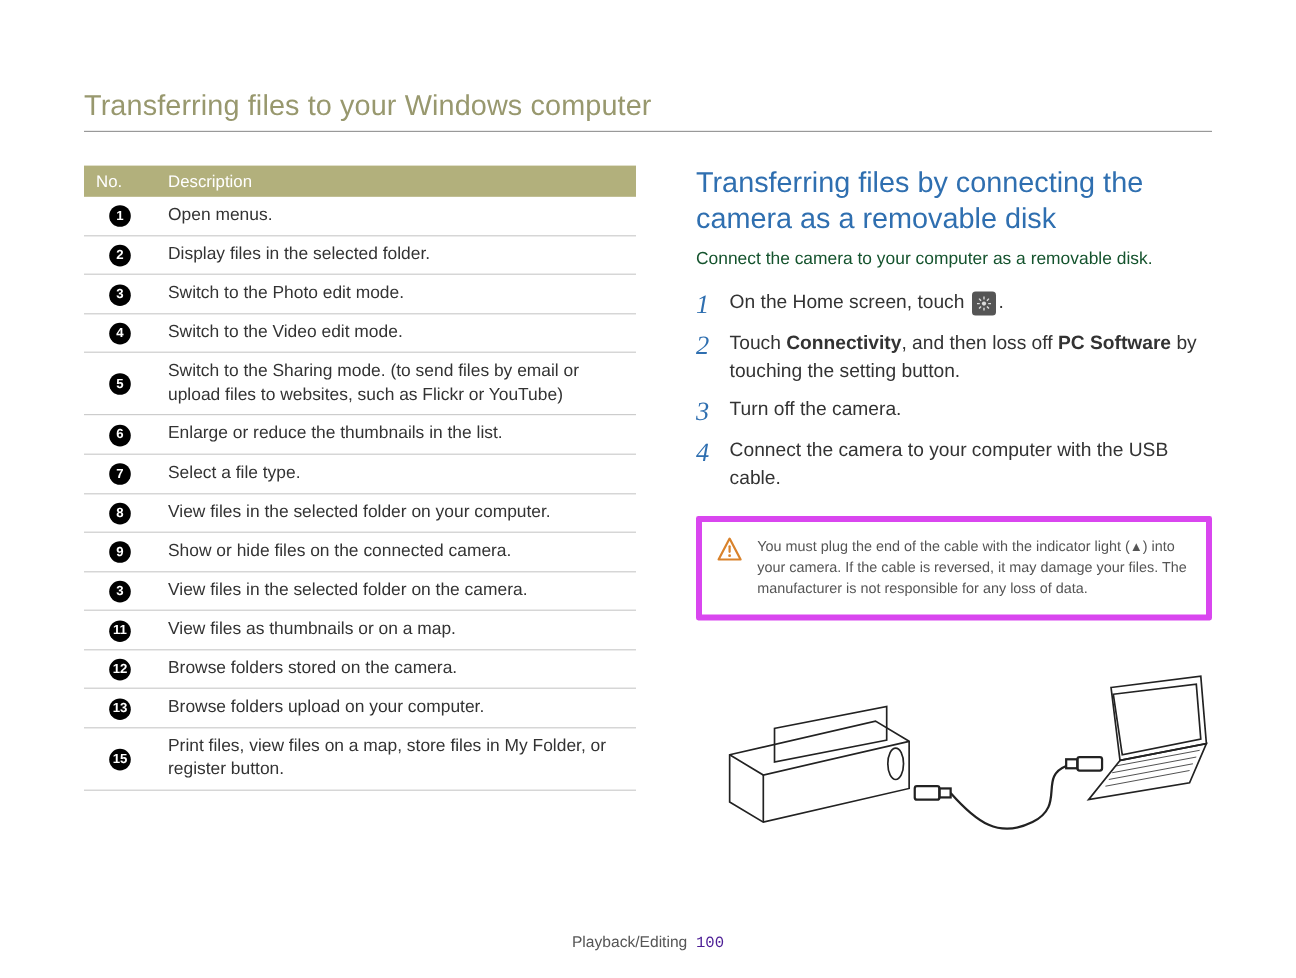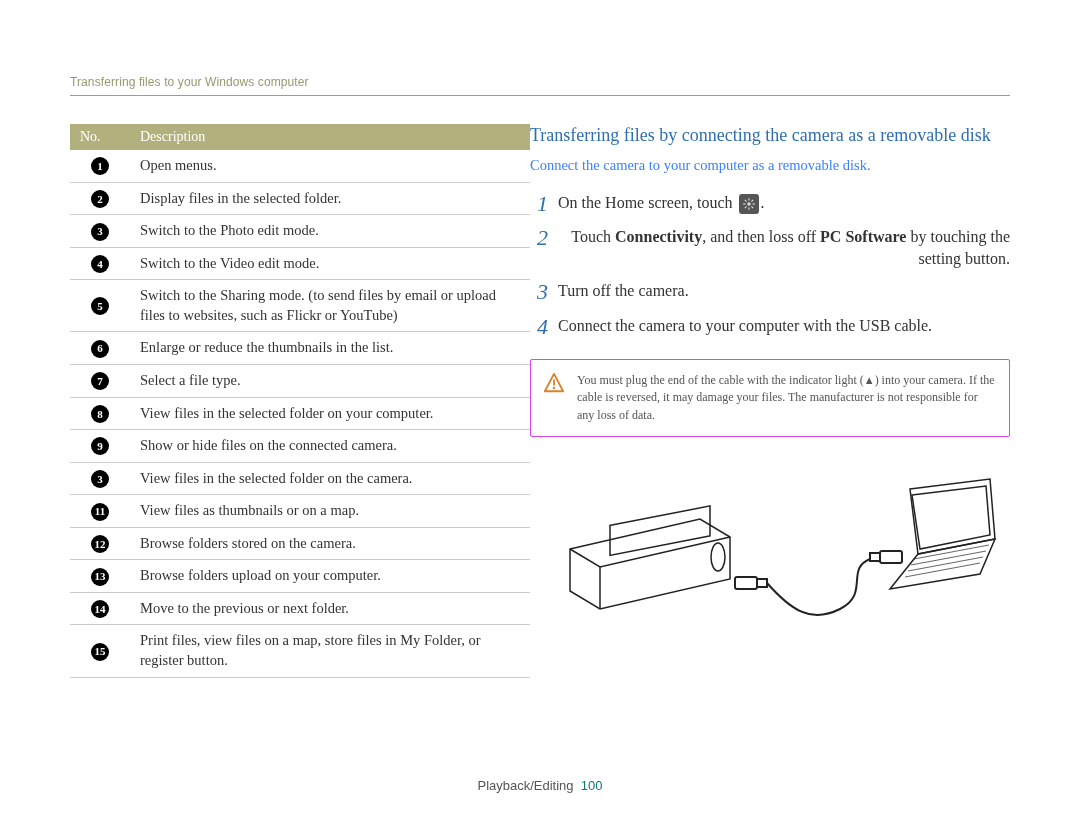--- a/index.html
+++ b/index.html
@@ -8,34 +8,34 @@
     height: 815px;
     background: #fff;
     font-family: Arial, Helvetica, sans-serif;
     color: #333;
     position: relative;
   }
   .page {
     padding: 75px 70px 30px 70px;
   }
   .page-title {
-    font-size: 12px;
+    font-size: 24px;
     font-weight: 300;
     color: #98986e;
     letter-spacing: 0.1px;
     margin-bottom: 6px;
   }
   .title-rule {
     border: none;
     border-top: 1px solid #999;
     margin-bottom: 28px;
   }
   .columns {
     display: flex;
-    font-family: Liberation Serif, serif;
+    gap: 50px;
   }
   .col-left { width: 460px; }
   .col-right { flex: 1; }
 
   
   table.desc {
     width: 100%;
     border-collapse: collapse;
     font-size: 14.5px;
   }
@@ -61,44 +61,43 @@
     background: #000;
     color: #fff;
     font-size: 11px;
     font-weight: bold;
     align-items: center;
     justify-content: center;
   }
 
   
   .section-heading {
-    font-size: 18px;
+    font-size: 24px;
     color: #2f6fb0;
     font-weight: 400;
     line-height: 1.25;
     margin-bottom: 10px;
   }
   .intro {
     font-size: 14.5px;
-    color: #3b82f6;
+    color: #14532d;
     margin-bottom: 18px;
   }
   ol.steps {
     list-style: none;
     counter-reset: step;
   }
   ol.steps > li {
     counter-increment: step;
     display: flex;
     gap: 10px;
     font-size: 16px;
     line-height: 1.4;
     margin-bottom: 10px;
     color: #333;
-    text-align: right;
   }
   ol.steps > li::before {
     content: counter(step);
     font-family: Georgia, 'Times New Roman', serif;
     font-style: italic;
     font-size: 22px;
     color: #2f6fb0;
     min-width: 18px;
     line-height: 1.1;
   }
@@ -110,21 +109,21 @@
     vertical-align: -3px;
     align-items: center;
     justify-content: center;
     margin: 0 2px;
   }
   .step-icon svg { width: 14px; height: 14px; }
 
   
   .warning {
     margin: 20px 0 18px 0;
-    border: 1px solid #d946ef;
+    border: 5px solid #d946ef;
     border-radius: 2px;
     padding: 12px 14px 12px 46px;
     font-size: 12px;
     color: #555;
     position: relative;
     line-height: 1.45;
   }
   .warning .warn-icon {
     position: absolute;
     left: 12px; top: 12px;
@@ -145,21 +144,21 @@
 
   
   .footer {
     position: absolute;
     bottom: 22px;
     left: 0; right: 0;
     text-align: center;
     font-size: 13px;
     color: #555;
   }
-  .footer .pnum { color: #0f766e; }
+  .footer .pnum { color: #4c1d95; font-family: Liberation Mono, monospace; }
 </style>
 </head>
 <body>
 
 <div class="page">
   <div class="page-title">Transferring files to your Windows computer</div>
   <hr class="title-rule">
 
   <div class="columns">
     <div class="col-left">
@@ -215,24 +214,20 @@
               <td><span class="num-badge">11</span></td>
               <td>View files as thumbnails or on a map.</td>
             </tr>
             <tr>
               <td><span class="num-badge">12</span></td>
               <td>Browse folders stored on the camera.</td>
             </tr>
             <tr>
               <td><span class="num-badge">13</span></td>
               <td>Browse folders upload on your computer.</td>
-            </tr>
-            <tr>
-              <td><span class="num-badge">14</span></td>
-              <td>Move to the previous or next folder.</td>
             </tr>
             <tr>
               <td><span class="num-badge">15</span></td>
               <td>Print files, view files on a map, store files in My Folder, or register button.</td>
             </tr>
           </tbody>
       </table>
     </div>
 
     <div class="col-right">

